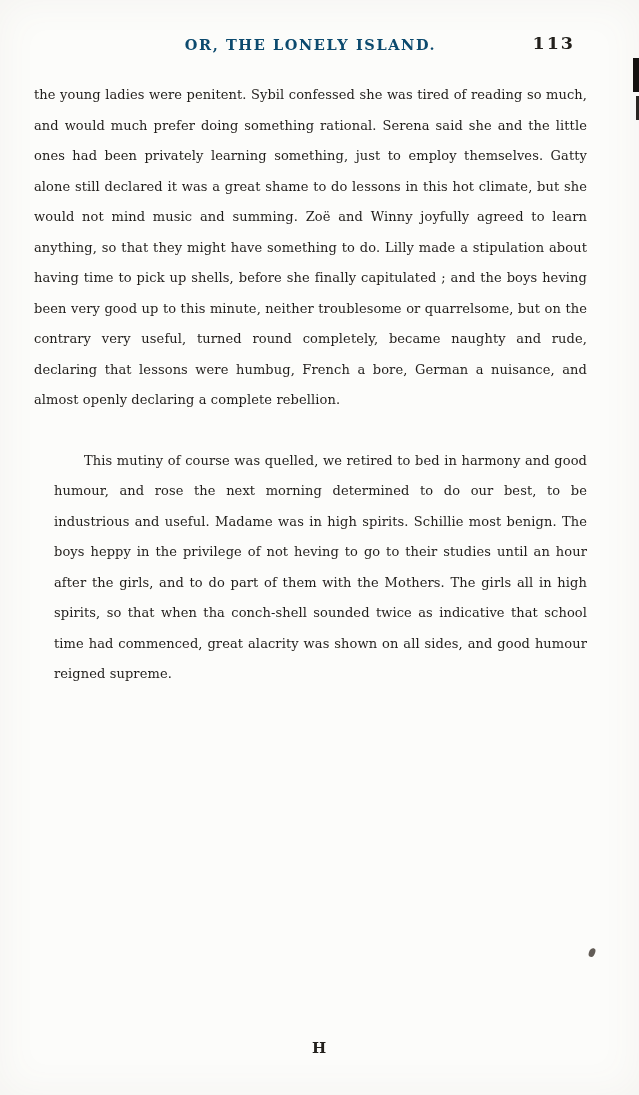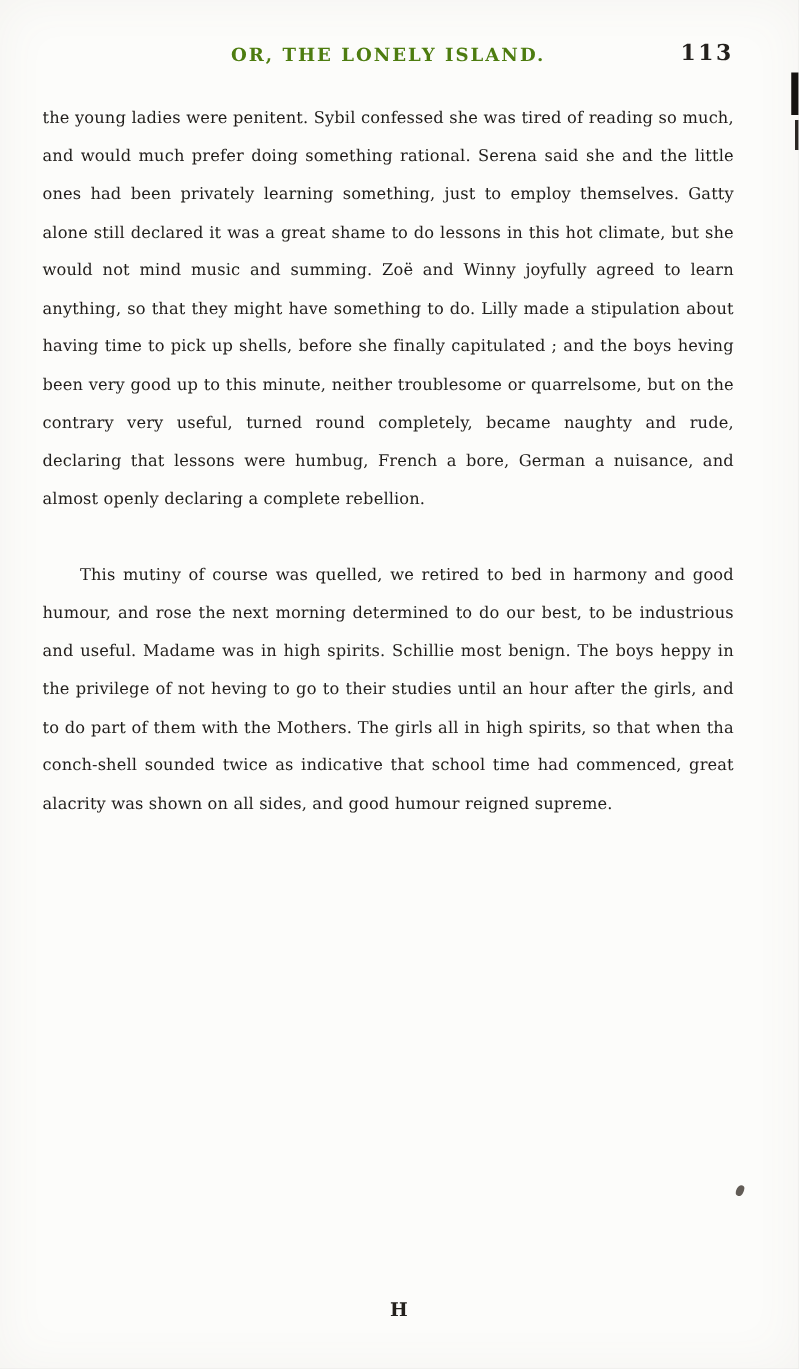--- a/index.html
+++ b/index.html
@@ -26,46 +26,46 @@
     left: 34px;
     right: 52px;
     height: 24px;
   }
   .running-title {
     display: block;
     text-align: center;
     font-size: 14.5px;
     font-weight: bold;
     letter-spacing: 1.6px;
-    color: #4d7c0f;
+    color: #0c4a6e;
   }
   .page-number {
     position: absolute;
-    right: 0;
+    right: 12px;
     top: -3px;
     font-size: 17.5px;
     font-weight: bold;
     letter-spacing: 2px;
     color: #23201c;
   }
 
   
   .body-text {
     position: absolute;
     top: 80px;
     left: 34px;
     right: 52px;
     text-align: justify;
     font-size: 13px;
     line-height: 30.5px;
     letter-spacing: 0.1px;
   }
   .para { margin: 0; }
   .para + .para { margin-top: 30px; }
-  .para.indent { text-indent: 30px; }
+  .para.indent { text-indent: 30px; margin-left: 20px; }
 
   
   .signature {
     position: absolute;
     left: 0;
     right: 0;
     bottom: 38px;
     text-align: center;
     font-size: 15px;
     font-weight: bold;

